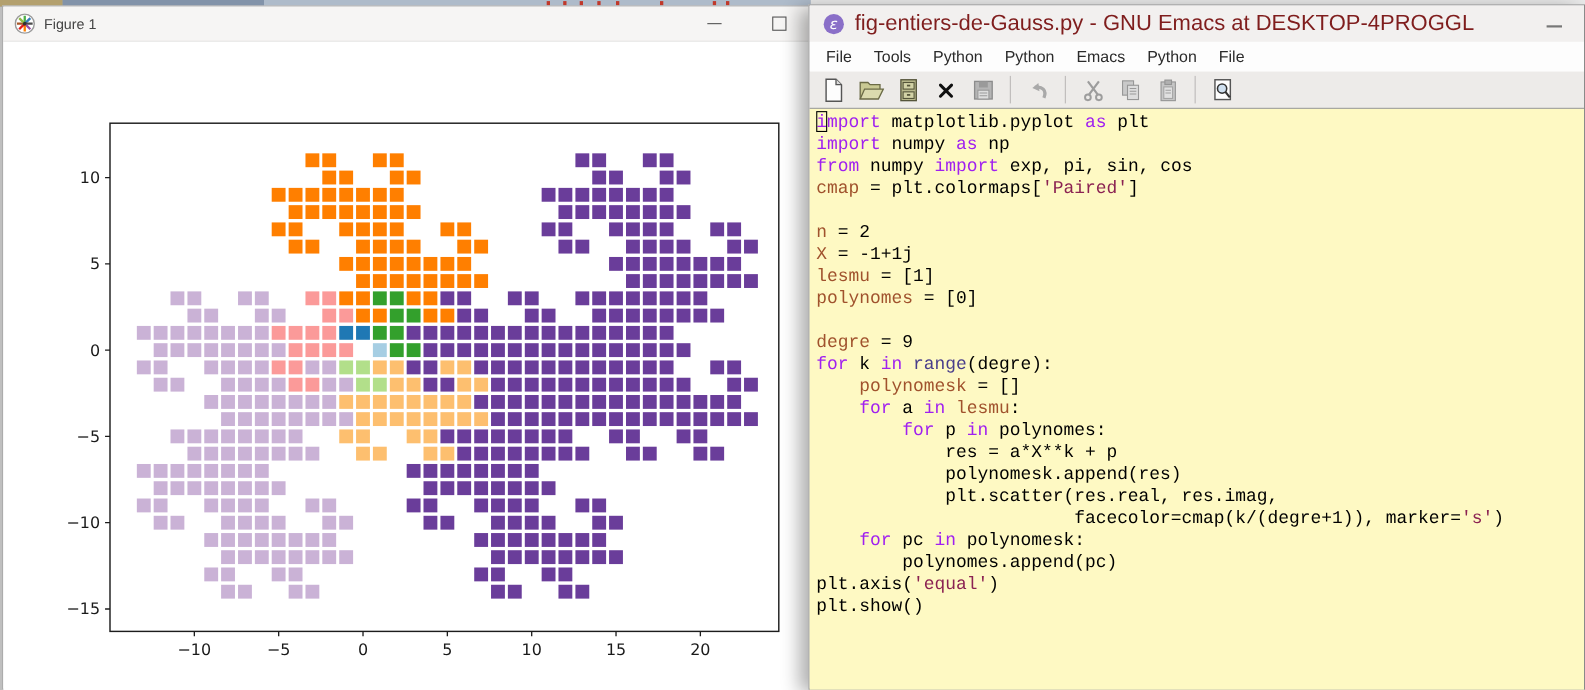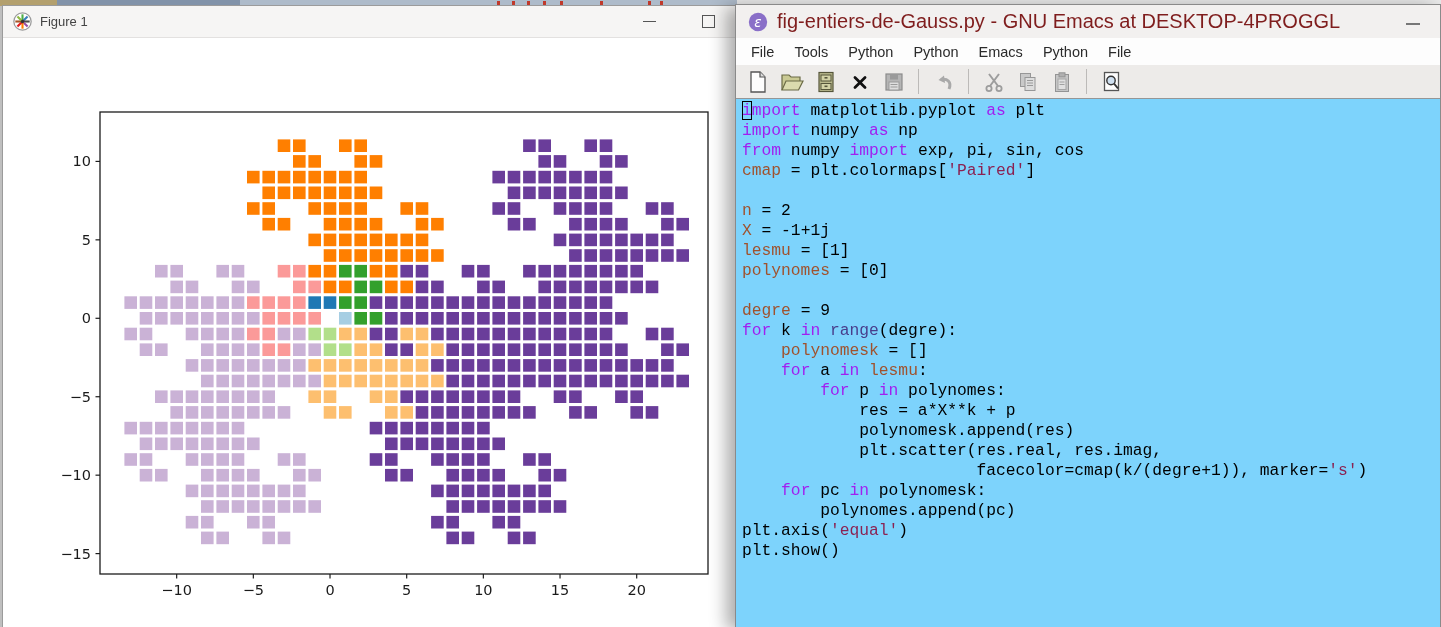--- a/index.html
+++ b/index.html
@@ -23,21 +23,21 @@
   #emacs-titlebar{position:relative;height:33px;background:#f2f0ef;display:flex;align-items:center;
                   padding-left:12px;}
   #emacs-title{font-size:20px;color:#7f1d1d;margin-left:9px;white-space:nowrap;}
   #emacs-min{position:absolute;right:20px;top:18px;width:14px;height:0;border-top:2px solid #777;}
   #emacs-menubar{height:27px;background:#fdfdfd;display:flex;align-items:center;padding-left:5px;}
   .menu-item{font-size:14.5px;color:#2b2b2b;padding:0 10px;cursor:default;}
   #emacs-toolbar{height:33px;background:#edebe9;border-bottom:1px solid #969696;
                  display:flex;align-items:center;padding-left:6px;gap:3px;}
   .tool-btn{width:31px;height:29px;display:flex;align-items:center;justify-content:center;}
   .tool-sep{width:1px;height:25px;background:#bcbab8;margin:0 6px;}
-  #code-area{position:relative;background:#7dd3fc;padding:2px 0 0 6px;
+  #code-area{position:relative;background:#fef9c3;padding:2px 0 0 6px;
              font-family:"Liberation Mono","DejaVu Sans Mono",monospace;
              font-size:16.3px;line-height:20px;white-space:pre;color:#000;overflow:hidden;
              height:calc(623px - 97px);}
   .code-line{height:20px;}
   .cursor{outline:1.4px solid #000;outline-offset:-1px;}
 </style>
 </head>
 <body>
 
 <div id="desktop-strip">

